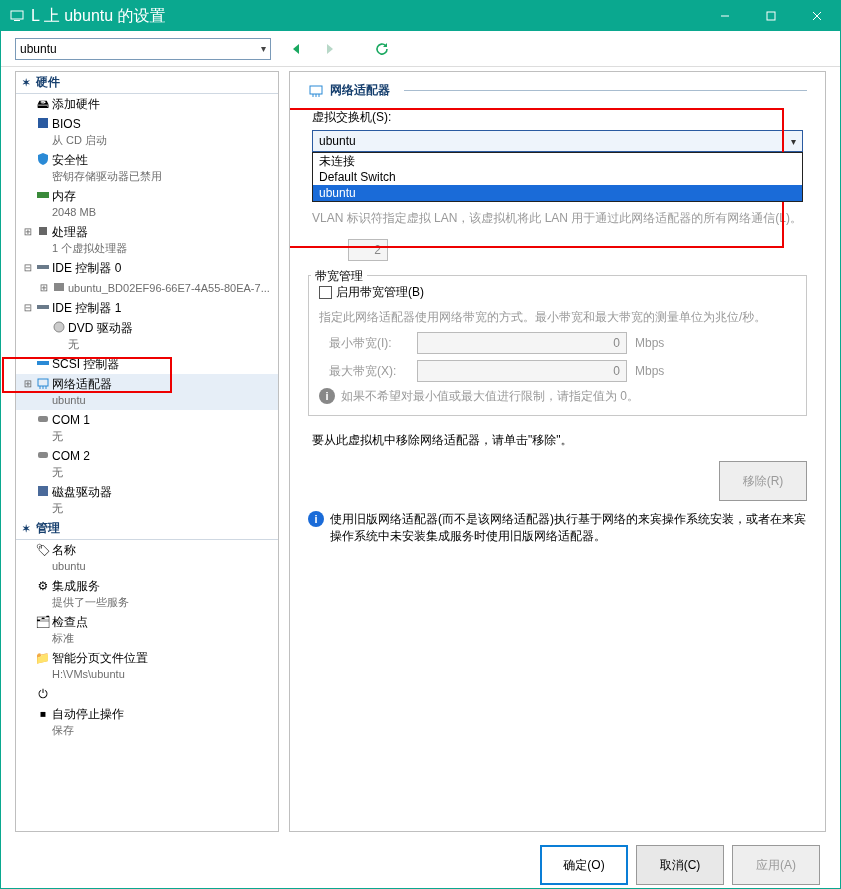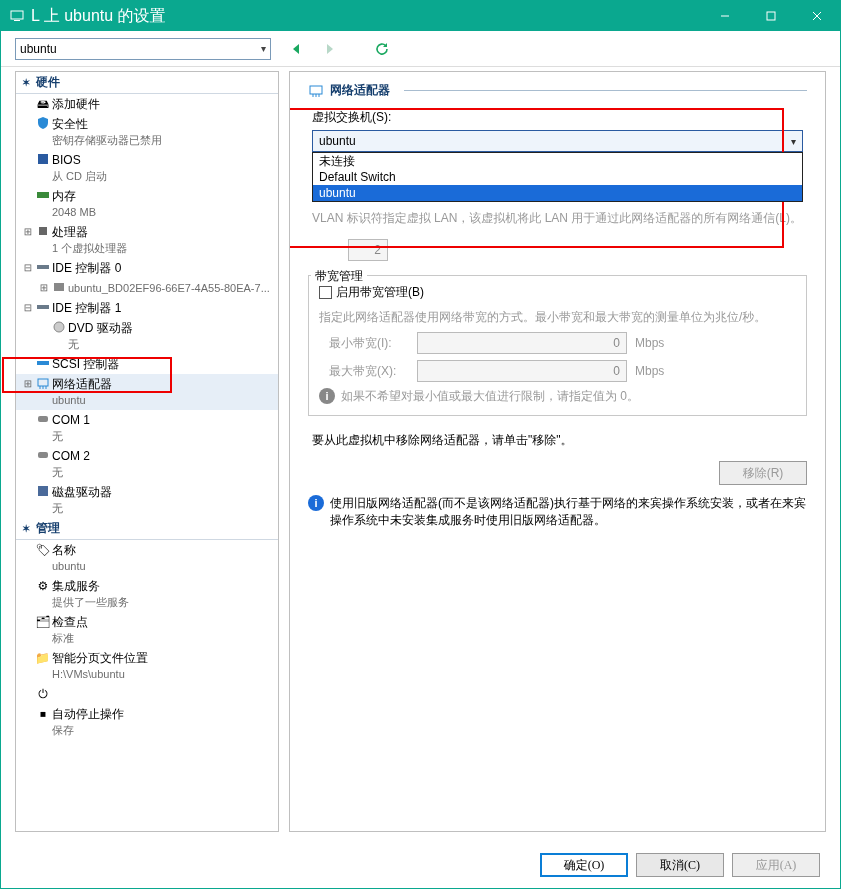--- a/index.html
+++ b/index.html
@@ -38,24 +38,24 @@
 .dropdown .opt { height: 16px; padding: 0 6px; display: flex; align-items: center; font-size: 12px; }
 .dropdown .opt.sel { background: #1a6bd8; color: #fff; }
 .disabled-text { color: #9a9a9a; }
 .numbox { width: 210px; height: 22px; border: 1px solid #bbb; background: #f5f5f5; color: #888; text-align: right; padding: 0 6px; display: inline-flex; align-items: center; justify-content: flex-end; }
 .numbox2 { width: 40px; height: 22px; border: 1px solid #bbb; background: #f5f5f5; color: #888; text-align: right; padding: 0 6px; display: inline-flex; align-items: center; justify-content: flex-end; }
 .formrow { display: flex; align-items: center; gap: 8px; margin: 6px 0 6px 10px; }
 .checkbox { width: 13px; height: 13px; border: 1px solid #555; display: inline-block; margin-right: 4px; }
 .info { display: flex; gap: 6px; align-items: flex-start; margin-top: 6px; }
 .info .ii { width: 16px; height: 16px; border-radius: 50%; background: #888; color: #fff; display: flex; align-items: center; justify-content: center; font-size: 11px; font-weight: bold; flex: none; }
 .btnrow { display: flex; justify-content: flex-end; margin-top: 6px; }
-.btn { min-width: 88px; height: 24px; border: 1px solid #999; background: #e8e8e8; display: inline-flex; align-items: center; justify-content: center; padding: 0 12px; margin-left: 8px; font-size: 12px; }
+.btn { min-width: 88px; height: 40px; border: 1px solid #999; background: #e8e8e8; display: inline-flex; align-items: center; justify-content: center; padding: 0 12px; margin-left: 8px; font-size: 12px; }
 .btn.disabled { color: #9a9a9a; background: #eee; }
 .btn.primary { border: 2px solid #0a7ed6; background: #fff; }
-.footer { height: 46px; border-top: 0; display: flex; align-items: center; justify-content: flex-end; padding: 0 20px; font-family: Liberation Serif, serif; }
+.footer { height: 46px; border-top: 0; display: flex; align-items: center; justify-content: flex-end; padding: 0 20px; }
 .redbox1 { position: absolute; border: 2px solid #e00; pointer-events: none; }
 .relpos { position: relative; }
 svg { display: block; }
 </style>
 </head>
 <body>
 
 <div class="window">
   <div class="titlebar">
     <span class="icon">
@@ -121,39 +121,39 @@
           <span class="icon">🖴</span>
           <span class="labels">
             <span class="lbl">添加硬件</span>
           </span>
         </div>
 
       <div class="row">
           <span class="box"></span>
           <span class="icon">
             <svg width="14" height="14">
+              <rect x="2" y="2" width="10" height="10" fill="#2a5aa0"></rect>
+            </svg>
+          </span>
+          <span class="labels">
+            <span class="lbl">BIOS</span>
+            <span class="sub">从 CD 启动</span>
+          </span>
+        </div>
+
+      <div class="row">
+          <span class="box"></span>
+          <span class="icon">
+            <svg width="14" height="14">
               <path d="M7 1l5 2v4c0 3-2 5-5 6-3-1-5-3-5-6V3z" fill="#2a8ad6"></path>
             </svg>
           </span>
           <span class="labels">
             <span class="lbl">安全性</span>
             <span class="sub">密钥存储驱动器已禁用</span>
-          </span>
-        </div>
-
-      <div class="row">
-          <span class="box"></span>
-          <span class="icon">
-            <svg width="14" height="14">
-              <rect x="2" y="2" width="10" height="10" fill="#2a5aa0"></rect>
-            </svg>
-          </span>
-          <span class="labels">
-            <span class="lbl">BIOS</span>
-            <span class="sub">从 CD 启动</span>
           </span>
         </div>
 
       <div class="row">
           <span class="box"></span>
           <span class="icon">
             <svg width="14" height="14">
               <rect x="1" y="4" width="12" height="6" fill="#3a8a3a"></rect>
             </svg>
           </span>

